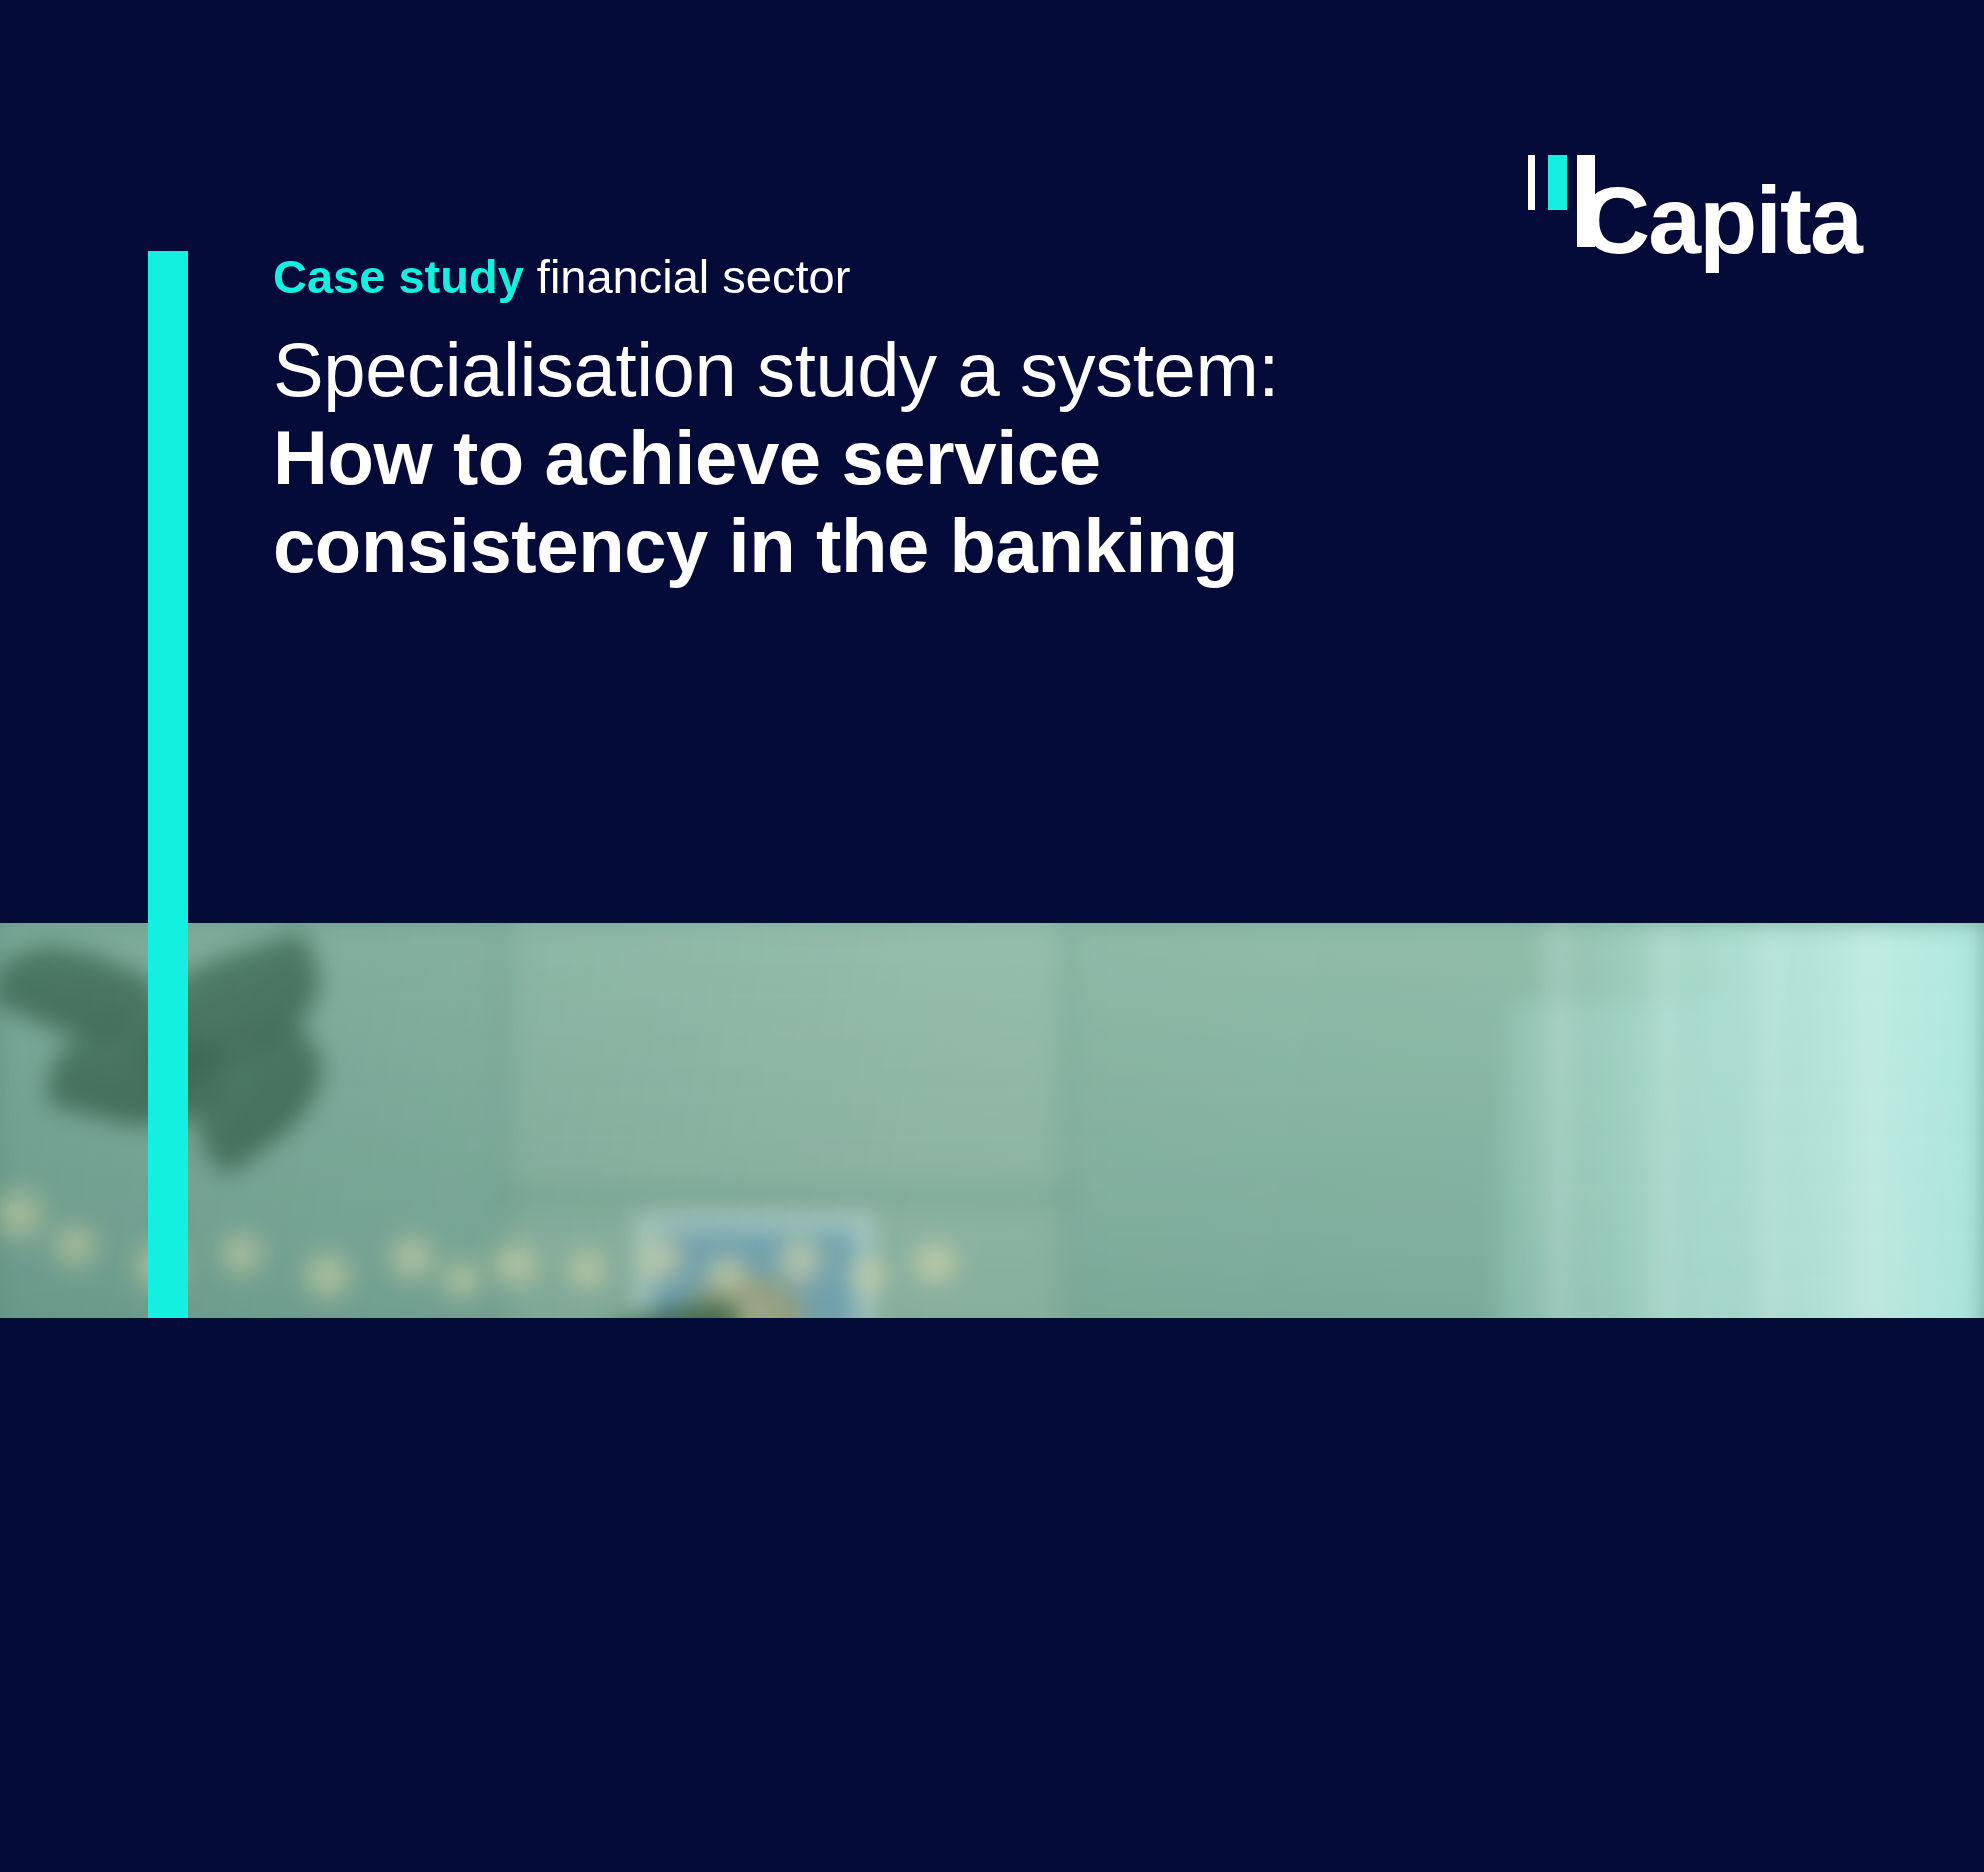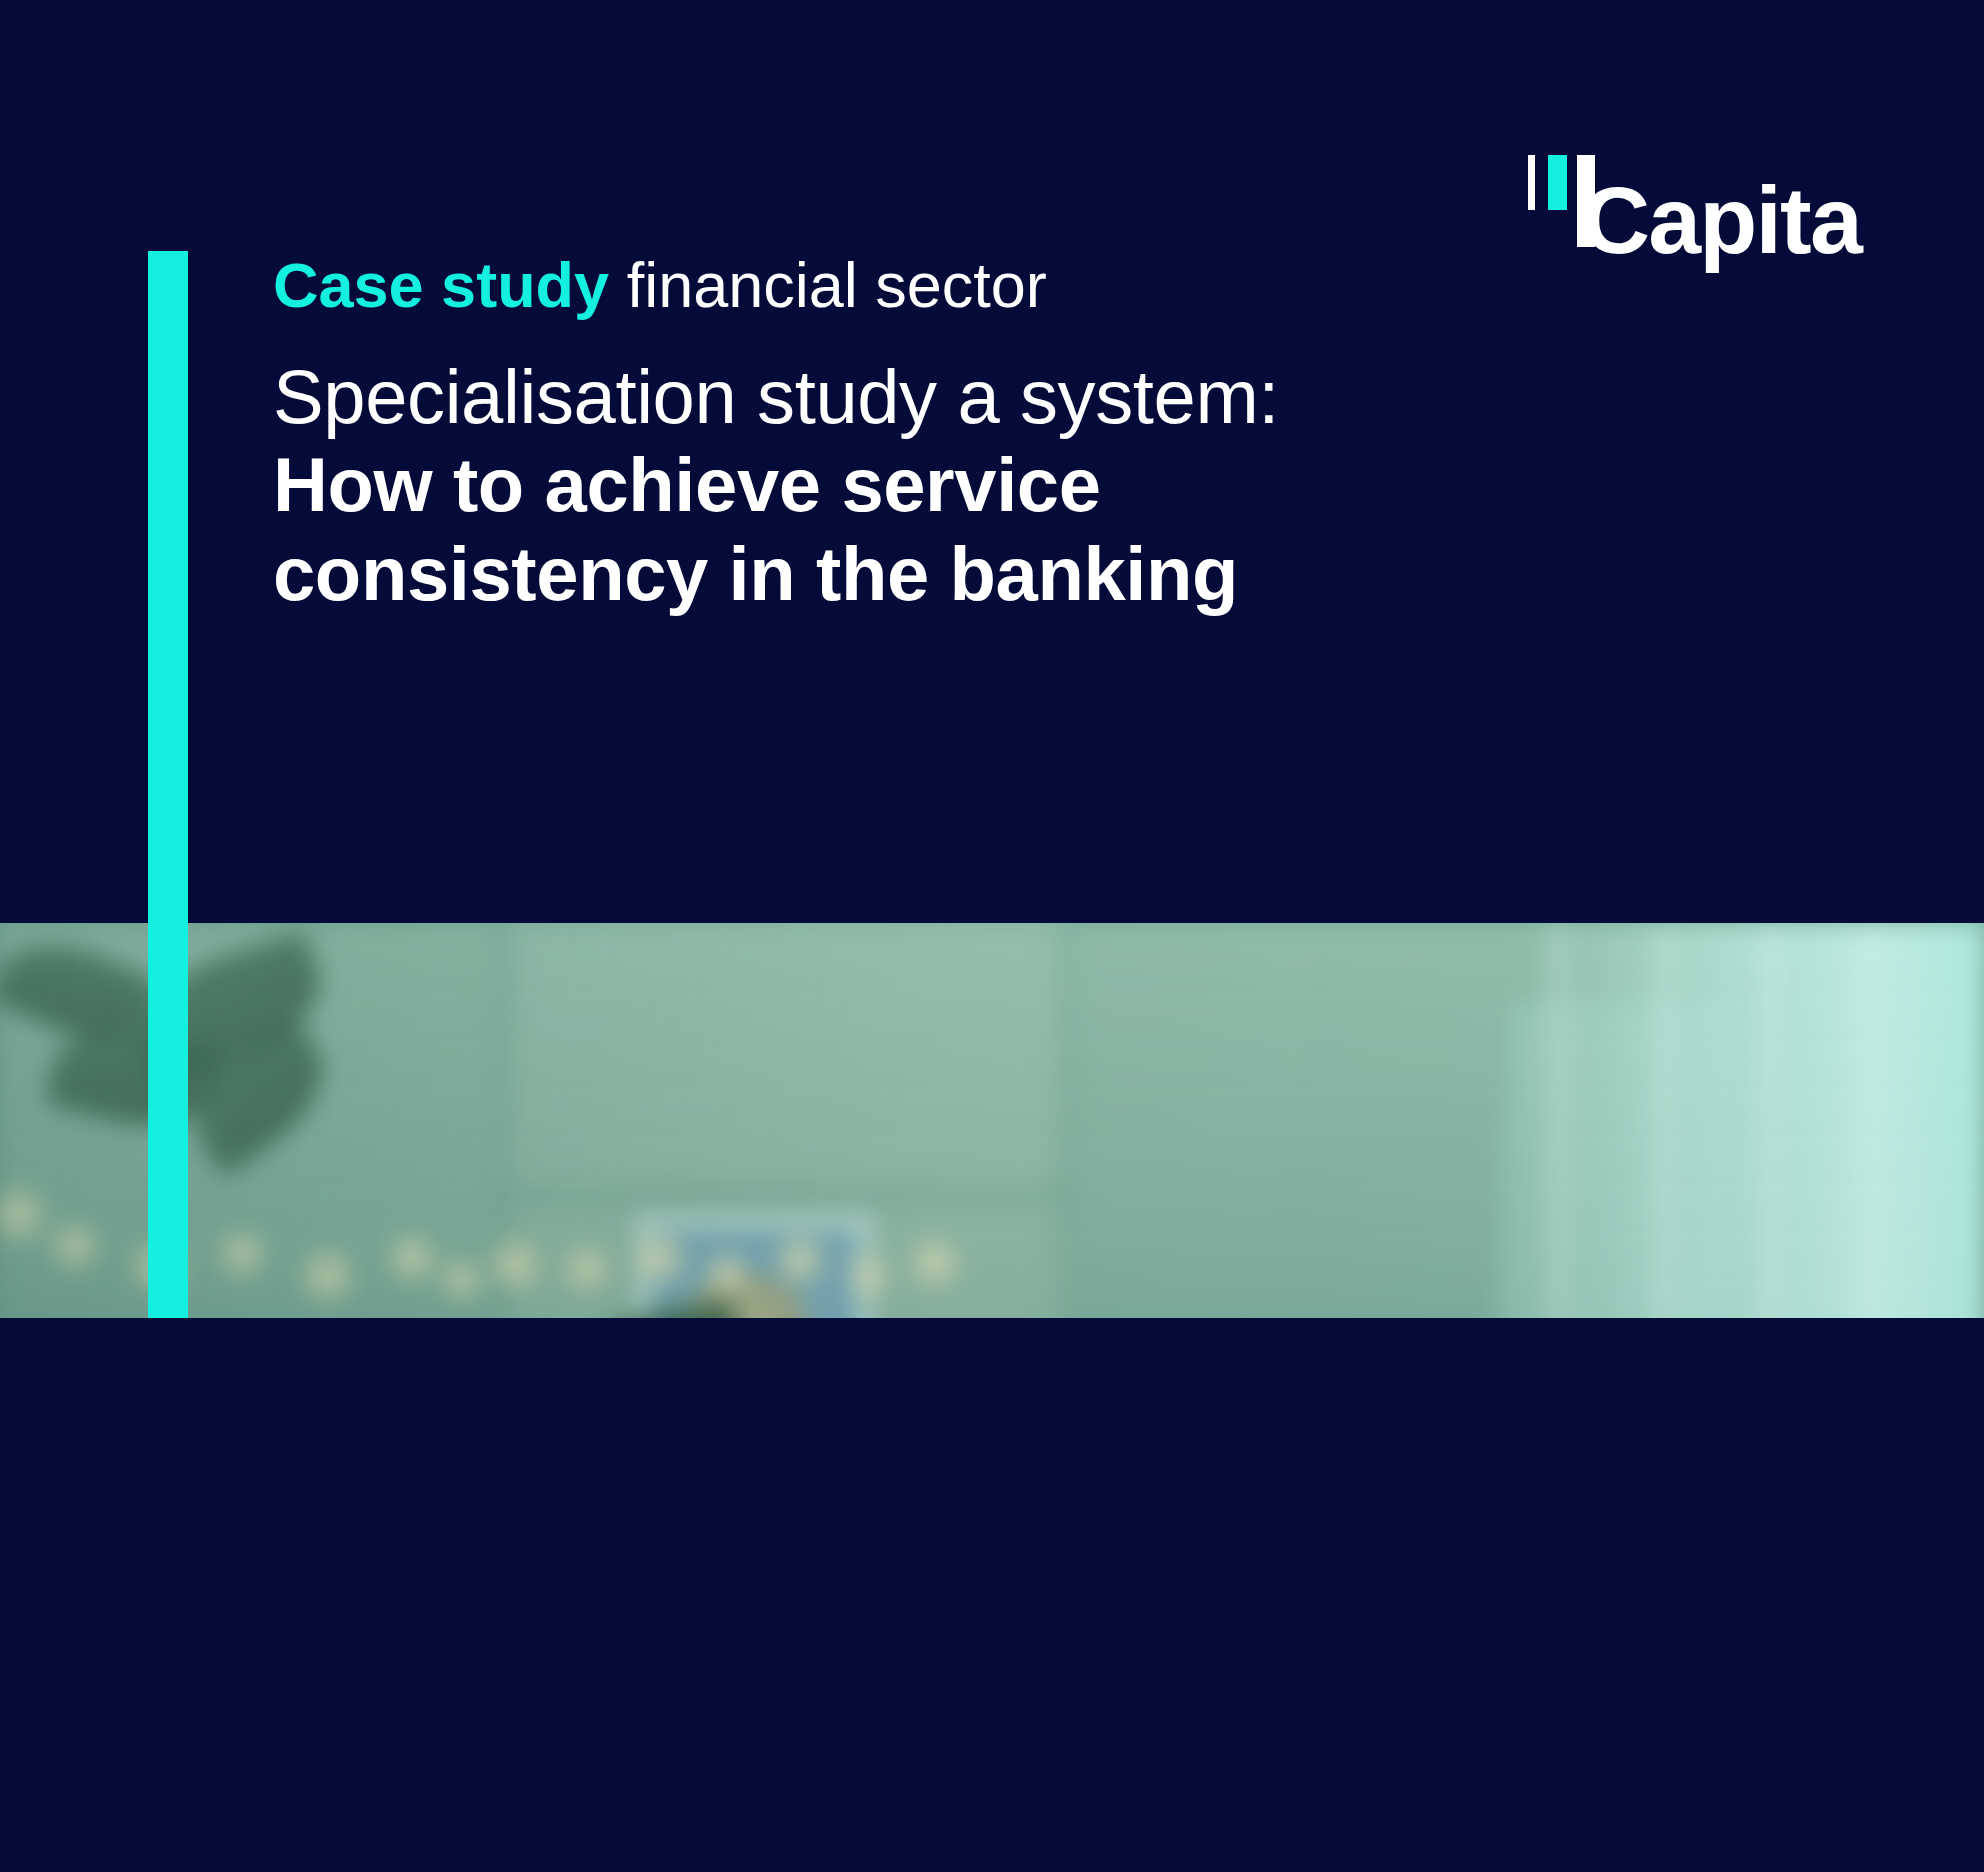--- a/index.html
+++ b/index.html
@@ -91,25 +91,25 @@
   }
 
   
   #copy {
     position:absolute;
     left:273px; top:251px;
     width:1412px;
     z-index:9;
   }
   #eyebrow {
-    font-size:63px;
+    font-size:47px;
     line-height:1.1;
     color:#ffffff;
     white-space:nowrap;
-    margin-bottom:33px;
+    margin-bottom:23px;
   }
   #eyebrow .accent { color:#14f0e0; font-weight:bold; }
   #eyebrow .plain  { color:#ffffff; font-weight:normal; }
 
   #headline {
     color:#ffffff;
     font-size:76px;
     line-height:1.16;
     letter-spacing:-0.4px;
   }

